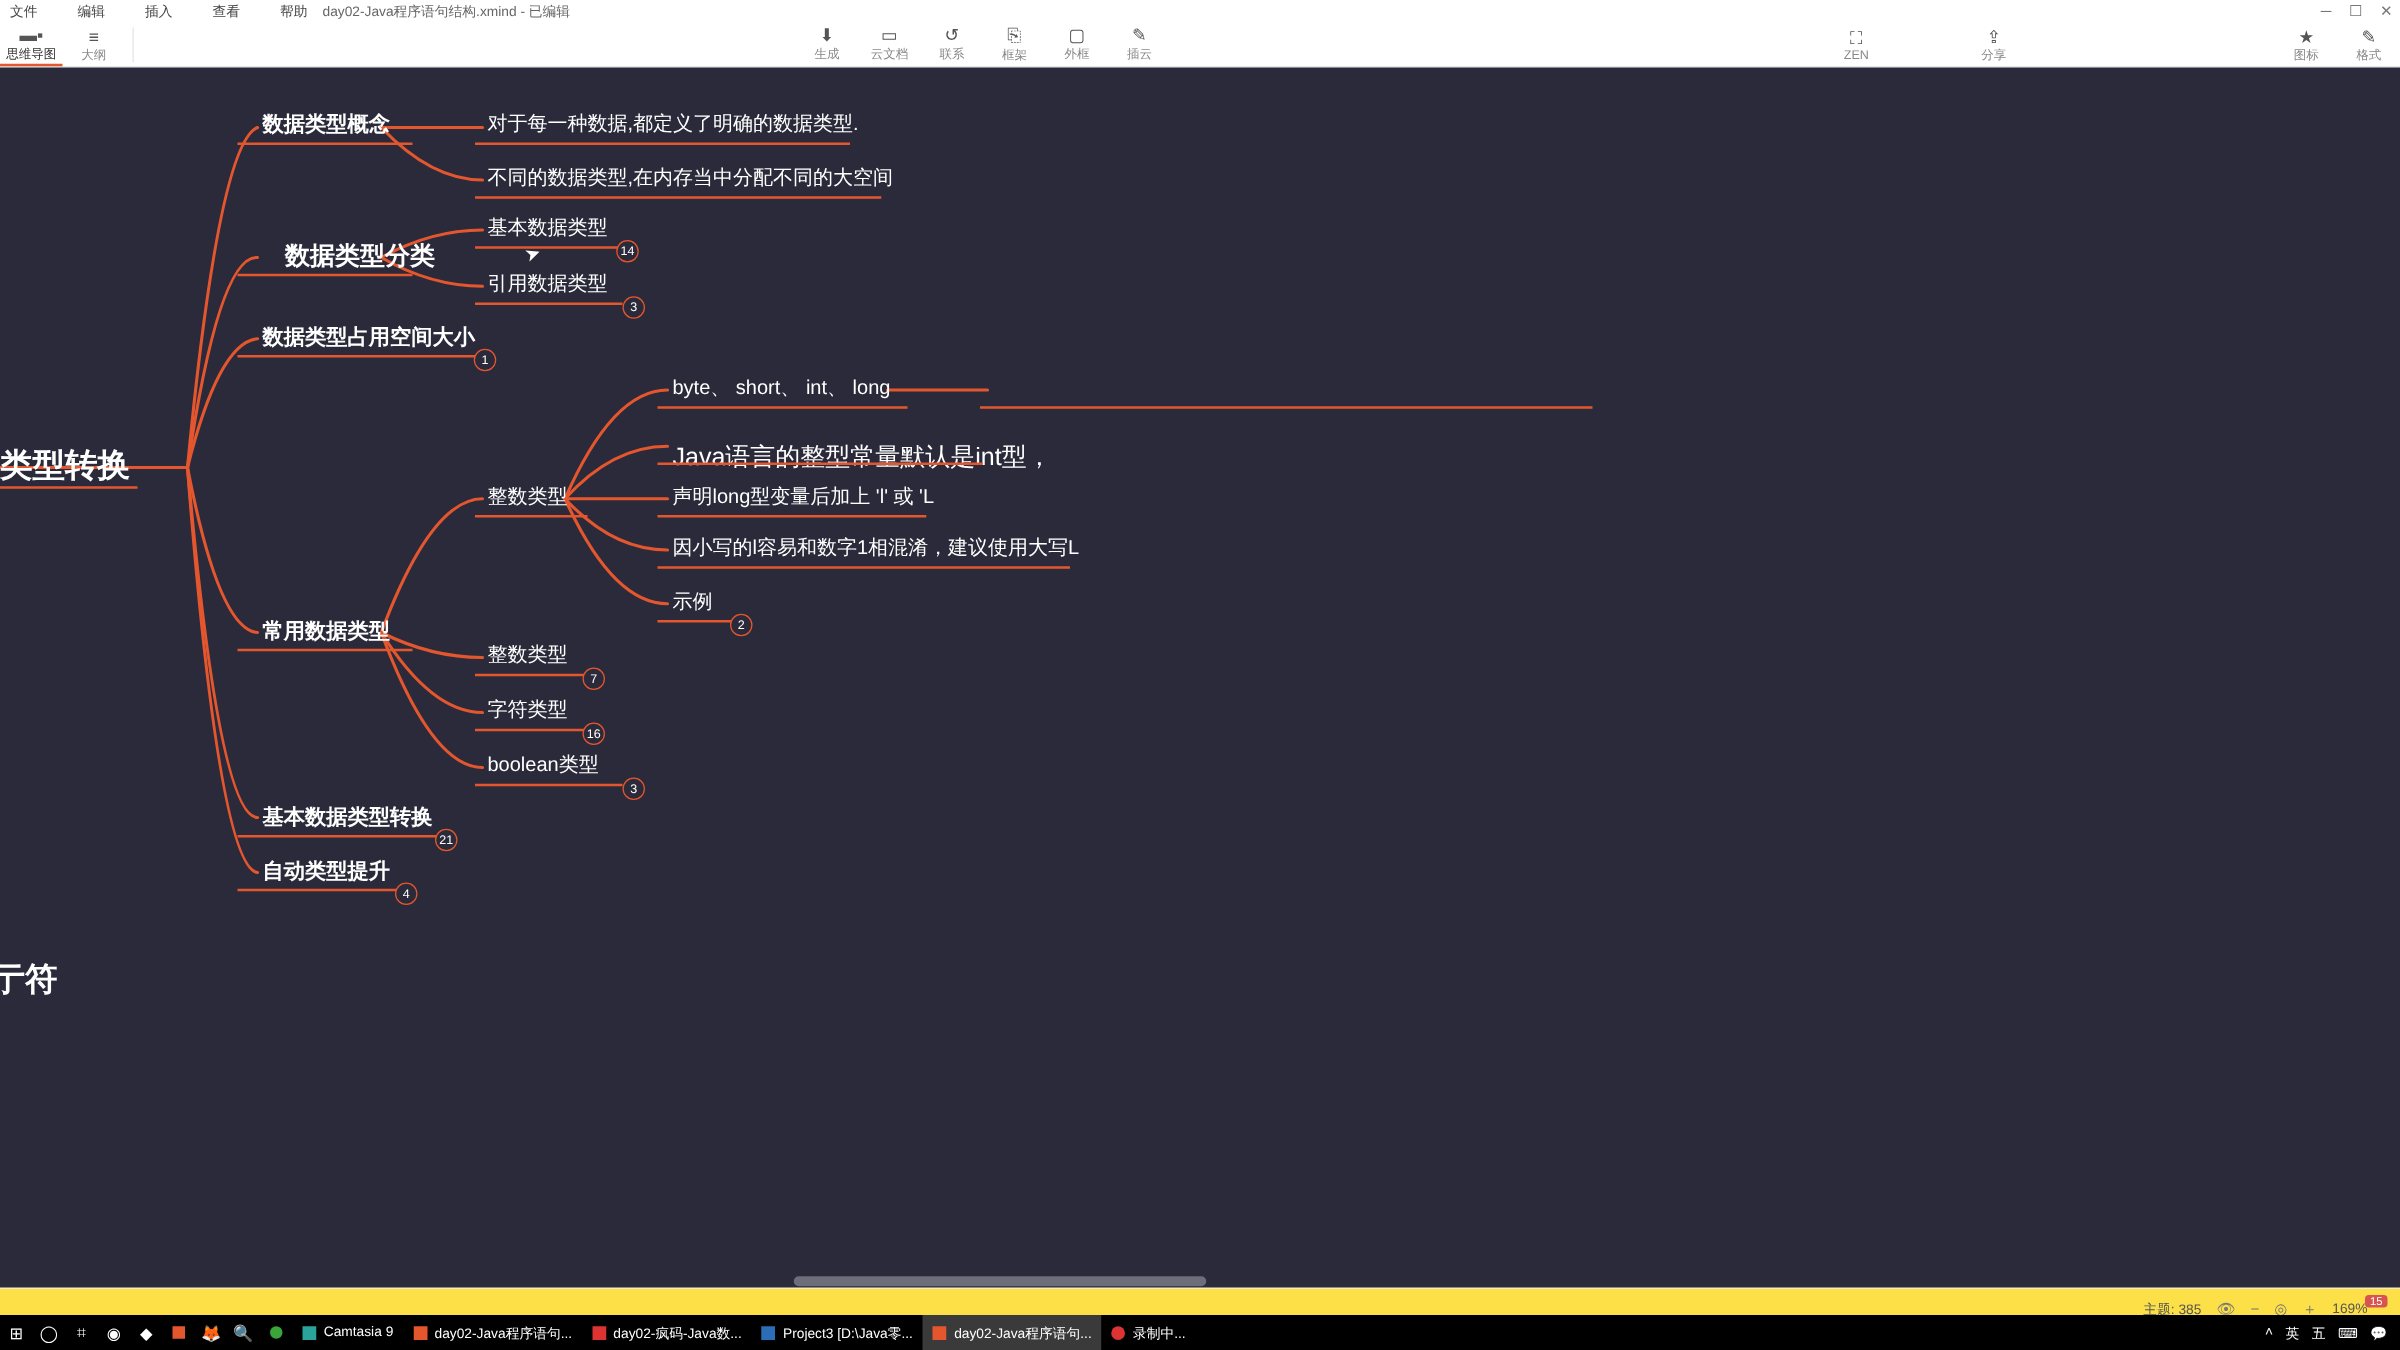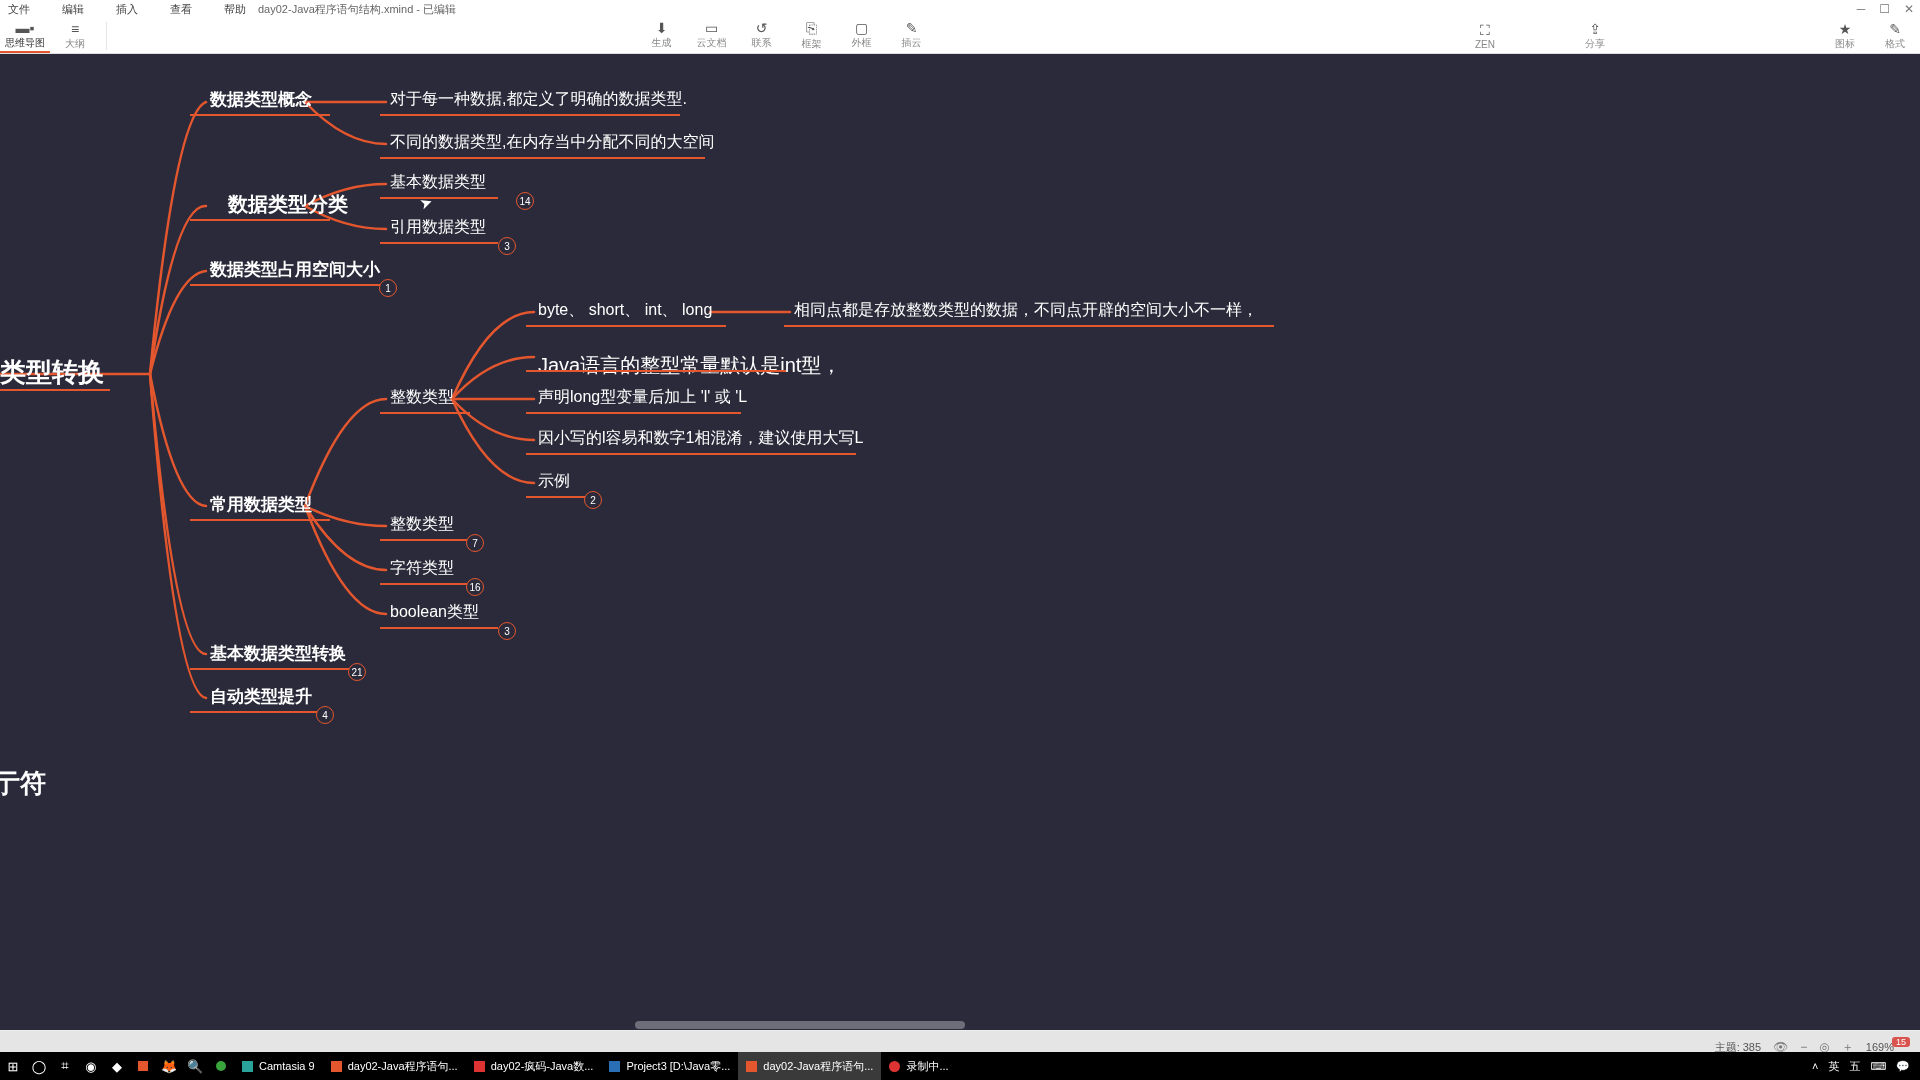--- a/index.html
+++ b/index.html
@@ -44,21 +44,21 @@
       display:flex; align-items:center; justify-content:center; font-size:10px; color:#fff;
       transform: translate(-50%, -50%); background:#2b2a3a;
     }
     .cursor-arrow { position: absolute; font-size: 15px; color: #fff; transform: rotate(-20deg); pointer-events:none; }
     .underline { position: absolute; height: 2px; background: #e4572e; }
     .partial { position:absolute; color:#fff; font-size:26px; font-weight:700; }
 
     
     .statusbar {
       height: 33px; display: flex; align-items: center; justify-content: space-between;
-      padding: 0 10px; font-size: 11px; color: #555; background: #e5e5e5; border-top:1px solid #eee;
+      padding: 0 10px; font-size: 11px; color: #555; background: #fde047; border-top:1px solid #eee;
     }
     .statusbar .right { display:flex; align-items:center; gap:12px; }
     .zoom-red { background:#d9534f; color:#fff; border-radius:3px; padding:0 4px; font-size:9px; margin-left:-2px; position:relative; top:-6px;}
     .statusbar .ico { color:#777; font-size:12px; }
 
     
     .taskbar {
       position: absolute; left:0; right:0; bottom:0; height: 28px; background: #000;
       display:flex; align-items:center; color:#fff; font-size:11px;
     }
@@ -212,21 +212,21 @@
   <div class="underline" style="left:190px; top:657px; width:135px;"></div>
   <div class="badge" style="left:325px; top:661px;">4</div>
 
   <div class="node" style="left:386px; top:47px; font-size:16px;">对于每一种数据,都定义了明确的数据类型.</div>
   <div class="underline" style="left:380px; top:60px; width:300px;"></div>
   <div class="node" style="left:386px; top:90px; font-size:16px;">不同的数据类型,在内存当中分配不同的大空间</div>
   <div class="underline" style="left:380px; top:103px; width:325px;"></div>
 
   <div class="node" style="left:386px; top:130px; font-size:16px;">基本数据类型</div>
   <div class="underline" style="left:380px; top:143px; width:118px;"></div>
-  <div class="badge" style="left:525px; top:147px;">14</div>
+  <div class="badge" style="left:502px; top:147px;">14</div>
 
   <div class="node" style="left:386px; top:175px; font-size:16px;">引用数据类型</div>
   <div class="underline" style="left:380px; top:188px; width:118px;"></div>
   <div class="badge" style="left:507px; top:192px;">3</div>
 
   <div class="node" style="left:386px; top:345px; font-size:16px;">整数类型</div>
   <div class="underline" style="left:380px; top:358px; width:90px;"></div>
 
   <div class="node" style="left:386px; top:472px; font-size:16px;">整数类型</div>
   <div class="underline" style="left:380px; top:485px; width:90px;"></div>
@@ -235,21 +235,20 @@
   <div class="node" style="left:386px; top:516px; font-size:16px;">字符类型</div>
   <div class="underline" style="left:380px; top:529px; width:90px;"></div>
   <div class="badge" style="left:475px; top:533px;">16</div>
 
   <div class="node" style="left:386px; top:560px; font-size:16px;">boolean类型</div>
   <div class="underline" style="left:380px; top:573px; width:118px;"></div>
   <div class="badge" style="left:507px; top:577px;">3</div>
 
   <div class="node" style="left:534px; top:258px; font-size:16px;">byte、 short、 int、 long</div>
   <div class="underline" style="left:526px; top:271px; width:200px;"></div>
-  <div class="node" style="left:790px; top:258px; font-size:16px;">相同点都是存放整数类型的数据，不同点开辟的空间大小不一样，</div>
   <div class="underline" style="left:784px; top:271px; width:490px;"></div>
 
   <div class="node" style="left:534px; top:293px; font-size:20px;margin-top:20px;">Java语言的整型常量默认是int型，</div>
   <div class="underline" style="left:526px; top:316px; width:260px;"></div>
 
   <div class="node" style="left:534px; top:345px; font-size:16px;">声明long型变量后加上 'l' 或 'L</div>
   <div class="underline" style="left:526px; top:358px; width:215px;"></div>
 
   <div class="node" style="left:534px; top:386px; font-size:16px;">因小写的l容易和数字1相混淆，建议使用大写L</div>
   <div class="underline" style="left:526px; top:399px; width:330px;"></div>

